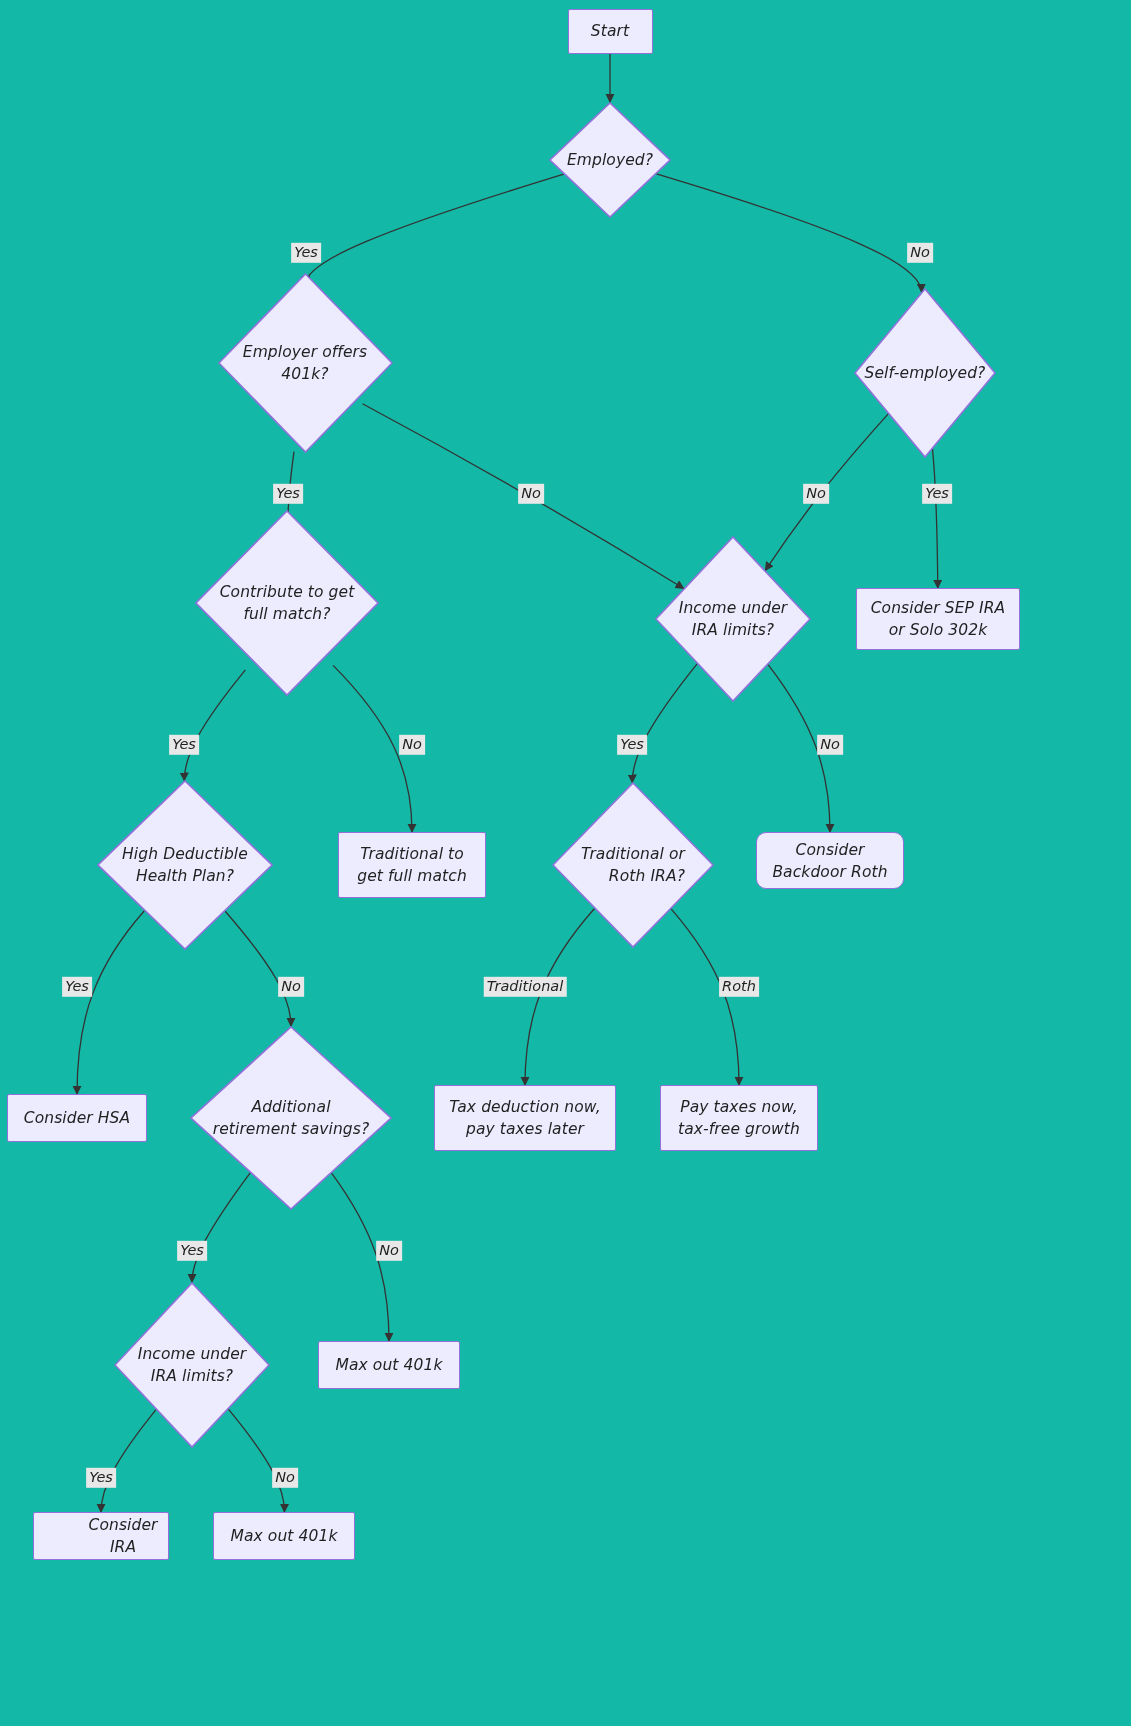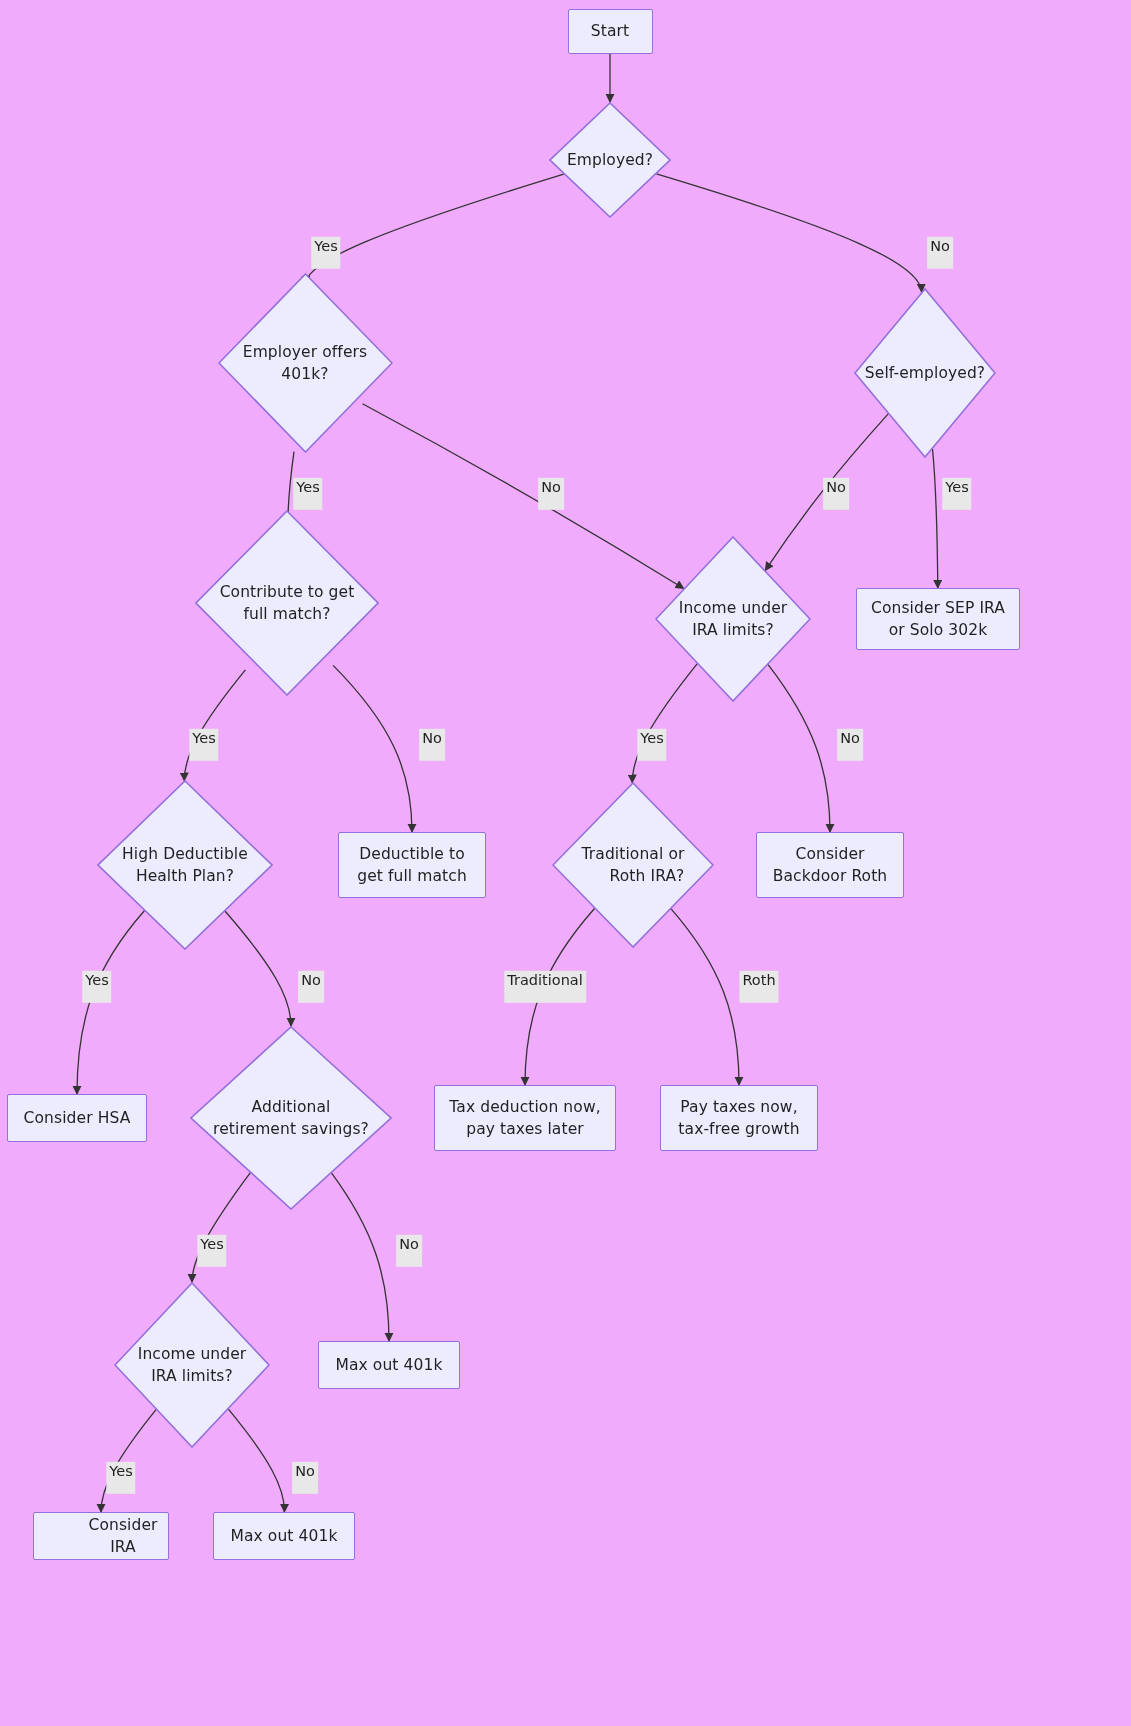--- a/index.html
+++ b/index.html
@@ -5,23 +5,24 @@
 <style>
   html, body {
     margin: 0;
     padding: 0;
     background: #000000;
   }
   #canvas {
     position: relative;
     width: 1131px;
     height: 1726px;
-    background: #f0abfc;
+    background: #14b8a6;
     font-family: "DejaVu Sans", "Liberation Sans", sans-serif;
     overflow: hidden;
+    font-style: italic;
   }
   #edges {
     position: absolute;
     left: 0; top: 0;
     width: 1131px;
     height: 1726px;
     pointer-events: none;
   }
   .node {
     position: absolute;
@@ -55,26 +56,25 @@
     position: relative;
     z-index: 2;
     padding: 0 6px;
   }
   .edge-label {
     position: absolute;
     background: #e8e8e8;
     color: #1f2020;
     font-size: 14.5px;
     line-height: 1.2;
-    padding: 1px 3px 14px 3px;
+    padding: 1px 3px 2px 3px;
     white-space: nowrap;
     box-sizing: border-box;
     font-family: "DejaVu Sans", "Liberation Sans", sans-serif;
     transform: translate(-50%, -50%);
-    margin-left: 20px;
   }
 </style>
 </head>
 <body>
 
 <div id="canvas">
   <svg id="edges" viewBox="0 0 1131 1726" xmlns="http://www.w3.org/2000/svg">
     <defs>
       <marker id="arrow" viewBox="0 0 10 10" refX="9" refY="5" markerWidth="7" markerHeight="7" orient="auto-start-reverse">
         <path d="M 0 0 L 10 5 L 0 10 z" fill="#333333"></path>
@@ -121,27 +121,27 @@
       <div class="node diamond-wrap" style="left: 655px; top: 536px; width: 156px; height: 166px;"><svg class="diamond-shape" viewBox="0 0 156 166" preserveAspectRatio="none">
           <polygon points="78,1 155,83 78,165 1,83" fill="#ececfe" stroke="#9370db" stroke-width="1.6"></polygon>
         </svg><span class="diamond-label">Income under
 IRA limits?</span></div>
       <div class="node rect" style="left: 856px; top: 588px; width: 164px; height: 62px;"><span>Consider SEP IRA
 or Solo 302k</span></div>
       <div class="node diamond-wrap" style="left: 97px; top: 780px; width: 176px; height: 170px;"><svg class="diamond-shape" viewBox="0 0 176 170" preserveAspectRatio="none">
           <polygon points="88,1 175,85 88,169 1,85" fill="#ececfe" stroke="#9370db" stroke-width="1.6"></polygon>
         </svg><span class="diamond-label">High Deductible
 Health Plan?</span></div>
-      <div class="node rect" style="left: 338px; top: 832px; width: 148px; height: 66px;"><span>Deductible to
+      <div class="node rect" style="left: 338px; top: 832px; width: 148px; height: 66px;"><span>Traditional to
 get full match</span></div>
       <div class="node diamond-wrap" style="left: 552px; top: 782px; width: 162px; height: 166px; text-align: right;"><svg class="diamond-shape" viewBox="0 0 162 166" preserveAspectRatio="none">
           <polygon points="81,1 161,83 81,165 1,83" fill="#ececfe" stroke="#9370db" stroke-width="1.6"></polygon>
         </svg><span class="diamond-label">Traditional or
 Roth IRA?</span></div>
-      <div class="node rect" style="left: 756px; top: 832px; width: 148px; height: 66px;"><span>Consider
+      <div class="node rect" style="left: 756px; top: 832px; width: 148px; height: 57px; border-radius: 10px;"><span>Consider
 Backdoor Roth</span></div>
       <div class="node rect" style="left: 7px; top: 1094px; width: 140px; height: 48px;"><span>Consider HSA</span></div>
       <div class="node diamond-wrap" style="left: 190px; top: 1026px; width: 202px; height: 184px;"><svg class="diamond-shape" viewBox="0 0 202 184" preserveAspectRatio="none">
           <polygon points="101,1 201,92 101,183 1,92" fill="#ececfe" stroke="#9370db" stroke-width="1.6"></polygon>
         </svg><span class="diamond-label">Additional
 retirement savings?</span></div>
       <div class="node rect" style="left: 434px; top: 1085px; width: 182px; height: 66px;"><span>Tax deduction now,
 pay taxes later</span></div>
       <div class="node rect" style="left: 660px; top: 1085px; width: 158px; height: 66px;"><span>Pay taxes now,
 tax-free growth</span></div>

